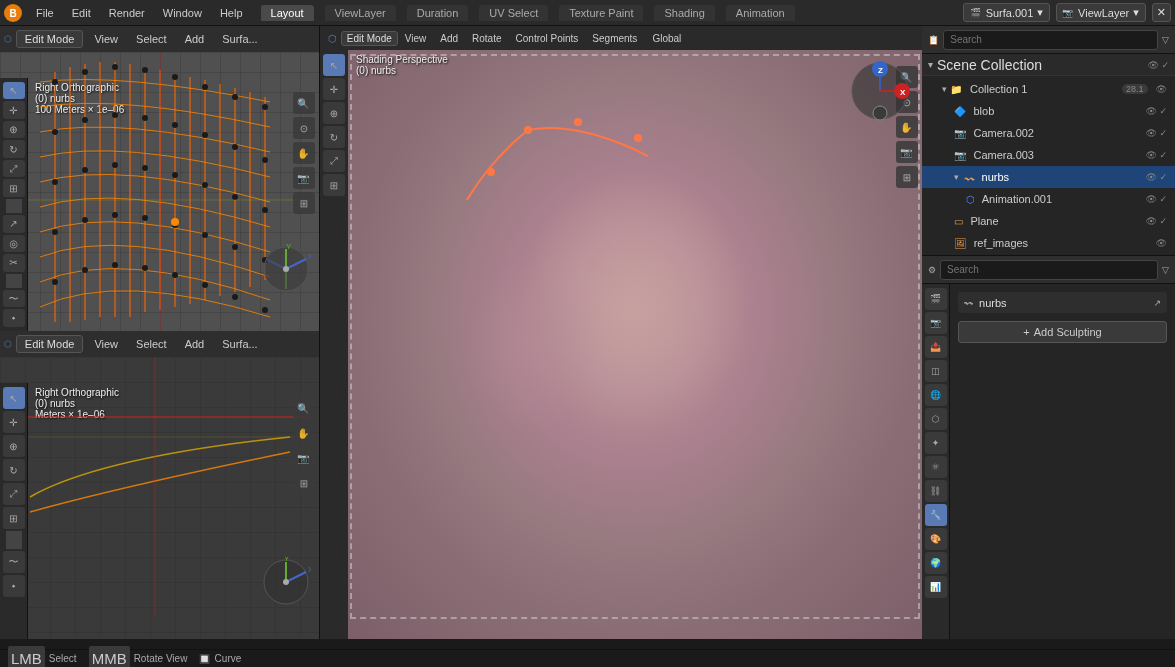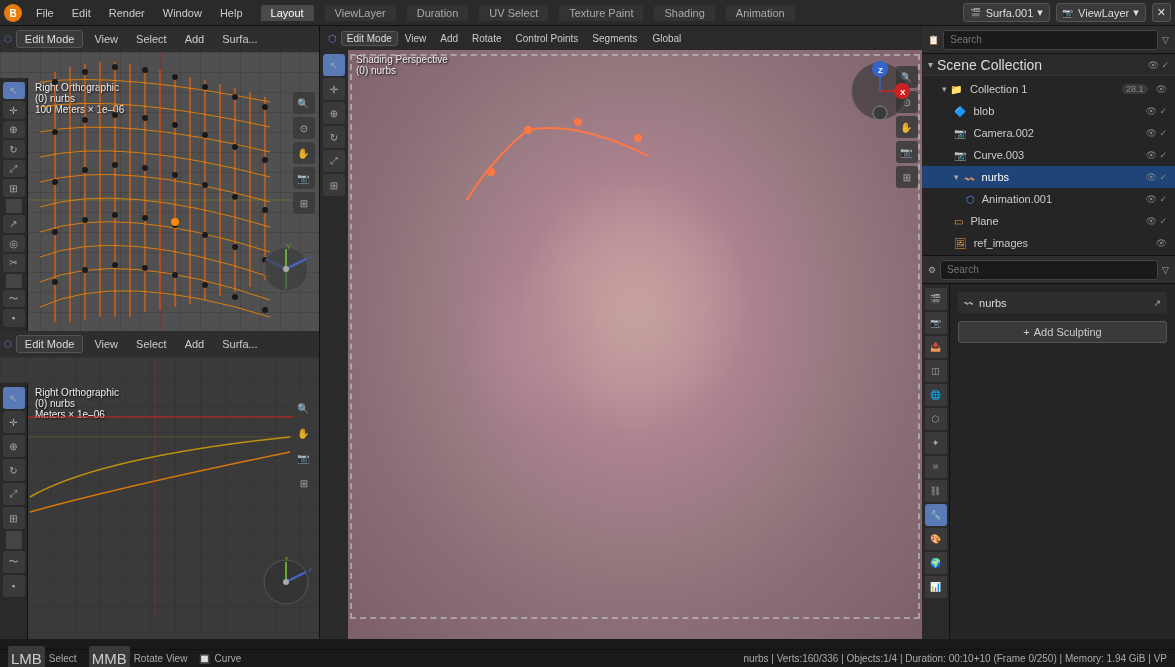--- a/index.html
+++ b/index.html
@@ -771,21 +771,21 @@
         </div>
 
         <div class="collection-row" style="padding-left:32px;">
           <span style="font-size:10px;color:#888;margin-right:3px;">📷</span>
           <span class="col-label">Camera.002</span>
           <span style="margin-left:auto;font-size:9px;color:#888;">👁 ✓</span>
         </div>
 
         <div class="collection-row" style="padding-left:32px;">
           <span style="font-size:10px;color:#888;margin-right:3px;">📷</span>
-          <span class="col-label">Curve.003</span>
+          <span class="col-label">Camera.003</span>
           <span style="margin-left:auto;font-size:9px;color:#888;">👁 ✓</span>
         </div>
 
         <div class="collection-row" style="padding-left:32px;background:#1f4477;">
           <span style="font-size:9px;color:#aaa;margin-right:2px;">▾</span>
           <span style="font-size:10px;color:#f0a050;margin-right:3px;">〰</span>
           <span class="col-label" style="color:#fff;">nurbs</span>
           <span style="margin-left:auto;font-size:9px;color:#888;">👁 ✓</span>
         </div>
 
@@ -859,16 +859,13 @@
     <span>Select</span>
   </div>
   <div class="status-item">
     <span class="status-key">MMB</span>
     <span>Rotate View</span>
   </div>
   <div class="status-item">
     <span style="font-size:9px;color:#aaa;">🔲</span>
     <span>Curve</span>
   </div>
-  <div class="status-item" style="margin-left:auto;">
-    <span>nurbs | Verts:160/336 | Objects:1/4 | Duration: 00:10+10 (Frame 0/250) | Memory: 1.94 GiB | VP</span>
-  </div>
 </div>
 
 </body></html>

